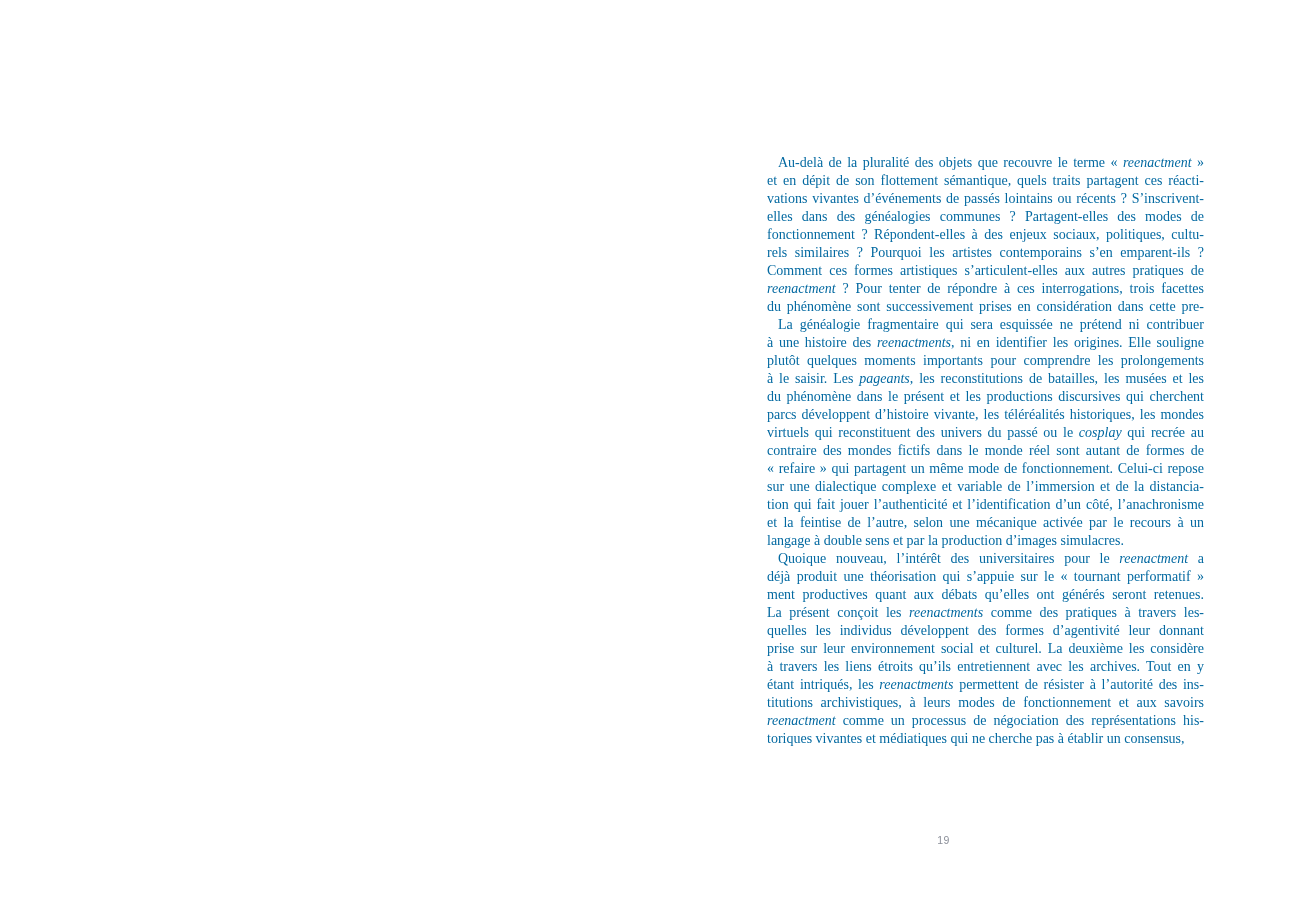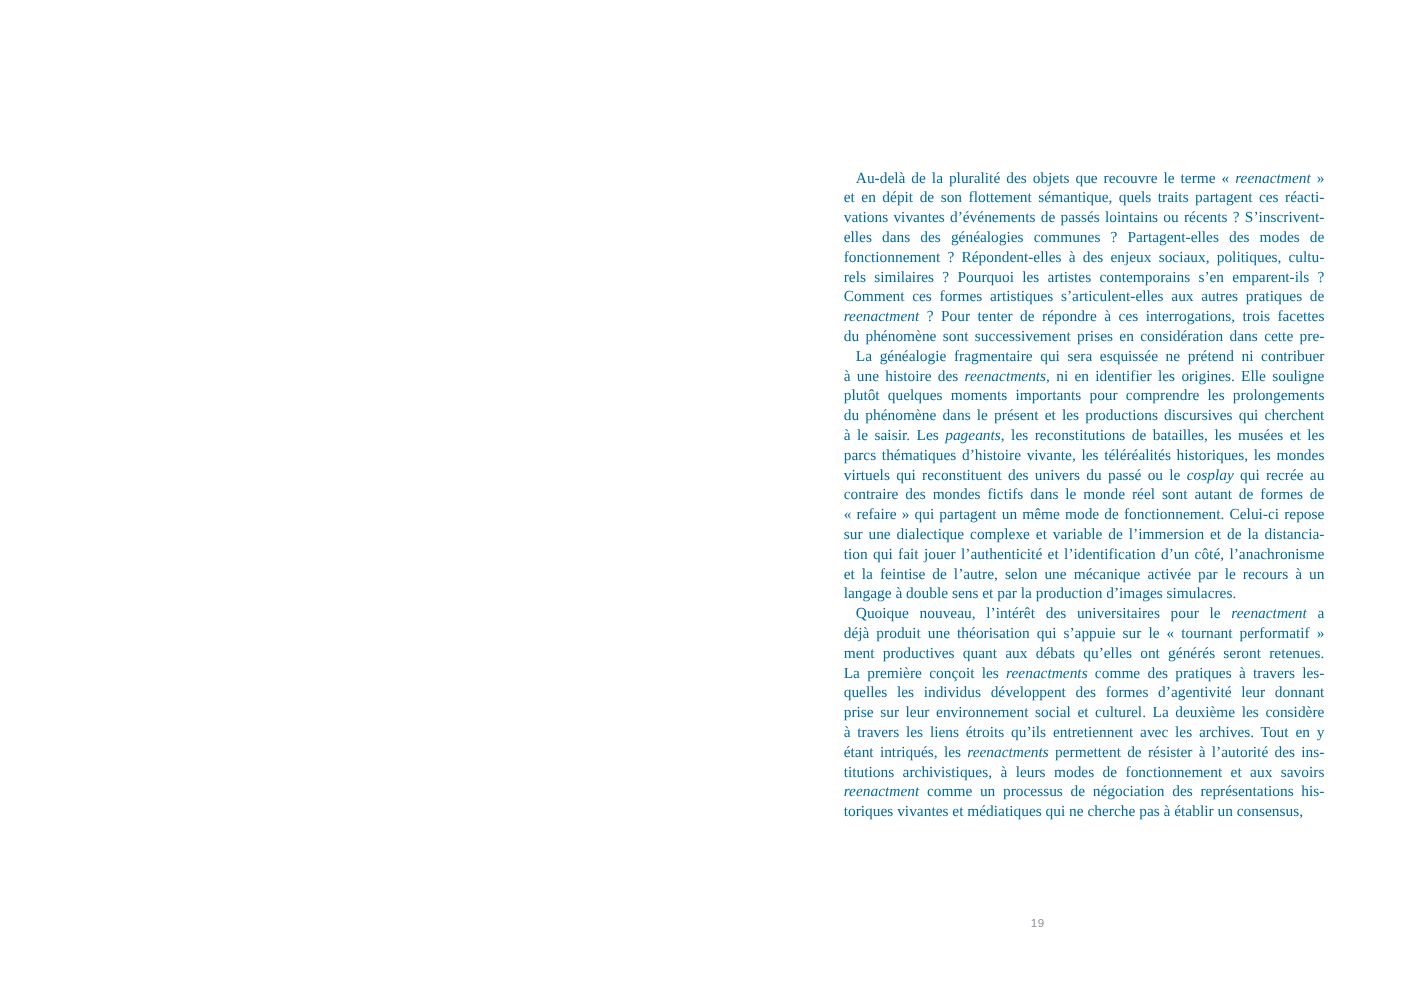--- a/index.html
+++ b/index.html
@@ -82,36 +82,36 @@
         <span class="line"><span>fonctionnement&nbsp;? Répondent-elles à des enjeux sociaux, politiques, cultu-</span></span>
         <span class="line"><span>rels similaires&nbsp;? Pourquoi les artistes contemporains s’en emparent-ils&nbsp;?</span></span>
         <span class="line"><span>Comment ces formes artistiques s’articulent-elles aux autres pratiques de</span></span>
         <span class="line"><i>reenactment</i><span>&nbsp;? Pour tenter de répondre à ces interrogations, trois facettes</span></span>
         <span class="line"><span>du phénomène sont successivement prises en considération dans cette pre-</span></span>
       </p>
       <p class="para">
         <span class="line first"><span>La généalogie fragmentaire qui sera esquissée ne prétend ni contribuer</span></span>
         <span class="line"><span>à une histoire des </span><i>reenactments</i><span>, ni en identifier les origines. Elle souligne</span></span>
         <span class="line"><span>plutôt quelques moments importants pour comprendre les prolongements</span></span>
+        <span class="line"><span>à le saisir. Les </span><i>pageants</i><span>, les reconstitutions de batailles, les musées et les</span></span>
         <span class="line"><span>du phénomène dans le présent et les productions discursives qui cherchent</span></span>
-        <span class="line"><span>à le saisir. Les </span><i>pageants</i><span>, les reconstitutions de batailles, les musées et les</span></span>
-        <span class="line"><span>parcs thématiques d’histoire vivante, les téléréalités historiques, les mondes</span></span>
+        <span class="line"><span>parcs développent d’histoire vivante, les téléréalités historiques, les mondes</span></span>
         <span class="line"><span>virtuels qui reconstituent des univers du passé ou le </span><i>cosplay</i><span> qui recrée au</span></span>
         <span class="line"><span>contraire des mondes fictifs dans le monde réel sont autant de formes de</span></span>
         <span class="line"><span>«&nbsp;refaire&nbsp;» qui partagent un même mode de fonctionnement. Celui-ci repose</span></span>
         <span class="line"><span>sur une dialectique complexe et variable de l’immersion et de la distancia-</span></span>
         <span class="line"><span>tion qui fait jouer l’authenticité et l’identification d’un côté, l’anachronisme</span></span>
         <span class="line"><span>et la feintise de l’autre, selon une mécanique activée par le recours à un</span></span>
         <span class="line last"><span>langage à double sens et par la production d’images simulacres.</span></span>
       </p>
       <p class="para">
         <span class="line first"><span>Quoique nouveau, l’intérêt des universitaires pour le </span><i>reenactment</i><span> a</span></span>
         <span class="line"><span>déjà produit une théorisation qui s’appuie sur le «&nbsp;tournant performatif&nbsp;»</span></span>
         <span class="line"><span>ment productives quant aux débats qu’elles ont générés seront retenues.</span></span>
-        <span class="line"><span>La première conçoit les </span><i>reenactments</i><span> comme des pratiques à travers les-</span></span>
+        <span class="line"><span>La présent conçoit les </span><i>reenactments</i><span> comme des pratiques à travers les-</span></span>
         <span class="line"><span>quelles les individus développent des formes d’agentivité leur donnant</span></span>
         <span class="line"><span>prise sur leur environnement social et culturel. La deuxième les considère</span></span>
         <span class="line"><span>à travers les liens étroits qu’ils entretiennent avec les archives. Tout en y</span></span>
         <span class="line"><span>étant intriqués, les </span><i>reenactments</i><span> permettent de résister à l’autorité des ins-</span></span>
         <span class="line"><span>titutions archivistiques, à leurs modes de fonctionnement et aux savoirs</span></span>
         <span class="line"><i>reenactment</i><span> comme un processus de négociation des représentations his-</span></span>
         <span class="line last"><span>toriques vivantes et médiatiques qui ne cherche pas à établir un consensus,</span></span>
       </p>
     </div>
   <div class="folio">19</div>

